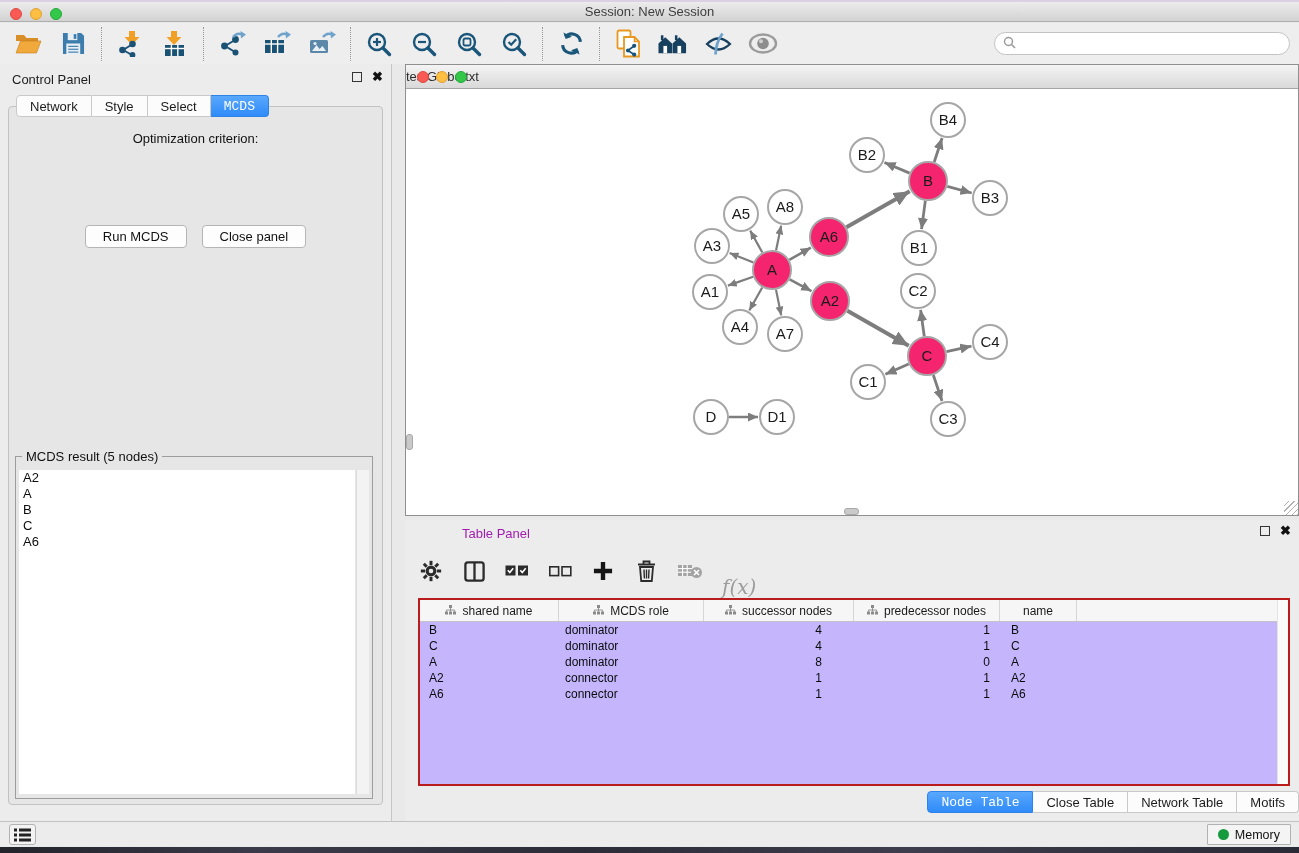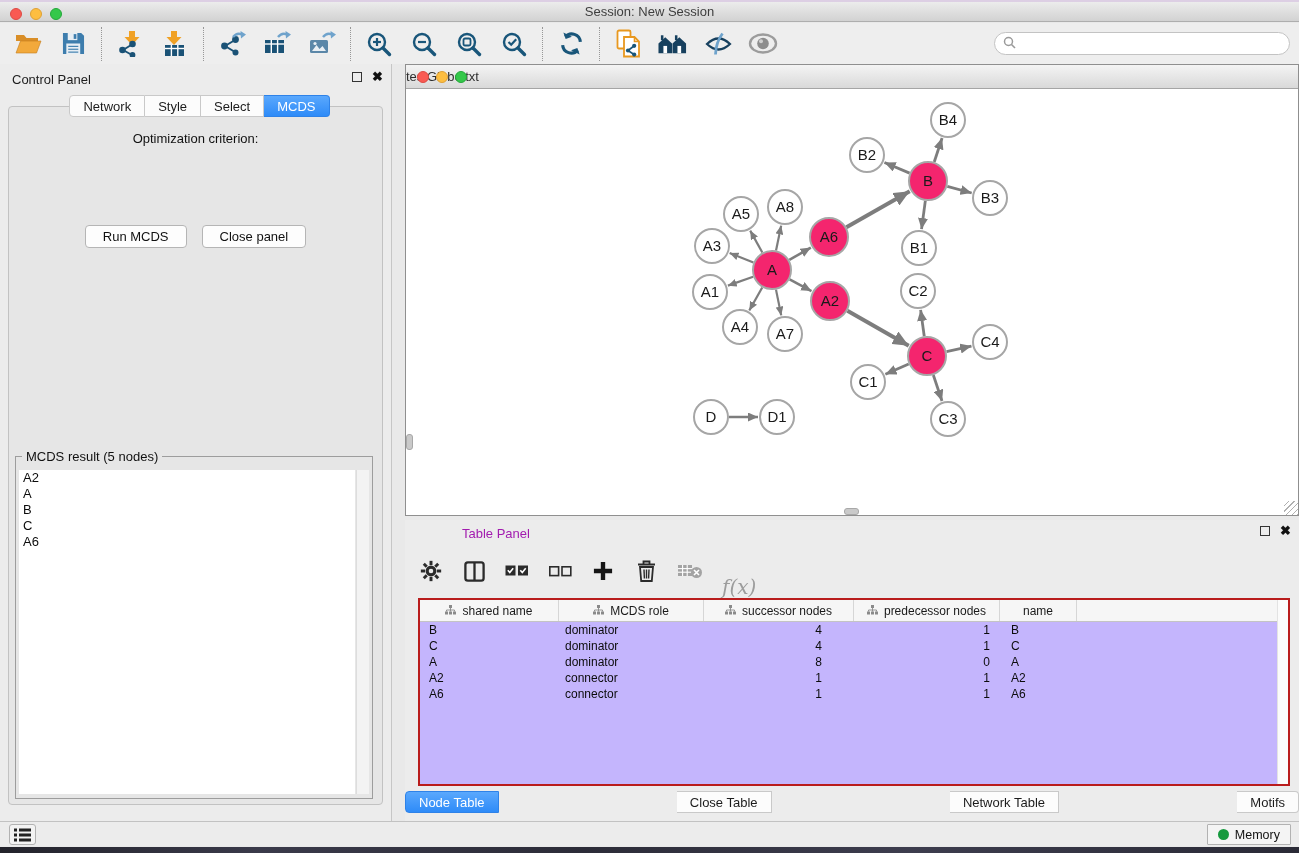--- a/index.html
+++ b/index.html
@@ -28,27 +28,27 @@
     background:#fff; border:1px solid #c3c3c3; border-radius:12px; display:flex; align-items:center; padding:0 8px; gap:5px;}
   .search-wrap input{ border:none; outline:none; flex:1; font-size:13px; font-family:inherit; background:transparent;}
 
   
   .control-panel{ position:absolute; left:0; top:64px; width:392px; height:757px;
     background:#ececec; border-right:1px solid #c6c6c6; }
   .cp-title{ position:absolute; left:12px; top:8px; font-size:13px; color:#1d1d1d; }
   .panel-icons{ position:absolute; right:8px; top:8px; display:flex; gap:10px; align-items:center;}
   .float-icon{ width:10px; height:10px; border:1.6px solid #333; }
   .close-x{ font-size:13px; font-weight:bold; color:#111; line-height:10px; }
-  .cp-tabs{ position:absolute; left:16px; right:8px; top:31px; display:flex; justify-content:center; z-index:2; }
+  .cp-tabs{ position:absolute; left:16px; right:8px; top:31px; display:flex; z-index:2; }
   .seg{ display:flex; }
   .seg .tab{ background:#fcfcfc; border:1px solid #c9c9c9; border-left:none; height:22px;
     line-height:21px; padding:0 13px; font-size:13px; color:#1c1c1c; cursor:default; }
   .seg .tab:first-child{ border-left:1px solid #c9c9c9; border-radius:4px 0 0 4px; }
   .seg .tab:last-child{ border-radius:0 4px 4px 0; }
-  .seg .tab.active{ background:linear-gradient(#5aa8fd,#2e8bf8); border-color:#2e82e8; color:#fff; }
+  .seg .tab.active{ background:linear-gradient(#5aa8fd,#2e8bf8); border-color:#2e82e8; color:#fff;font-family:Liberation Mono, monospace; }
   .cp-body{ position:absolute; left:8px; right:8px; top:42px; bottom:16px;
     background:#e6e6e6; border:1px solid #c2c2c2; border-radius:4px; }
   .opt-label{ position:absolute; left:0; right:0; top:24px; text-align:center; font-size:13px; color:#111; }
   .criterion{ position:absolute; left:34px; width:314px; top:48px; height:23px; background:#fff;
     border:1px solid #ababab; border-radius:4px; display:flex; align-items:center; font-size:13px; }
   .criterion .val{ flex:1; padding-left:8px; color:#111; white-space:nowrap; overflow:hidden;}
   .spinner{ width:19px; height:21px; margin-right:1px; border-radius:3px;
     background:linear-gradient(#6cb1fd,#2e8bf8); display:flex; flex-direction:column;
     align-items:center; justify-content:center; gap:2px; }
   .spinner i{ width:0; height:0; border-left:4px solid transparent; border-right:4px solid transparent; }
@@ -92,21 +92,21 @@
     color:#1a1a1a; border-right:1px solid #d6d6d6; overflow:hidden; }
   .t-head .th:last-child{ border-right:none; }
   .t-row{ display:grid; grid-template-columns:139px 145px 150px 146px 77px 1fr; height:16px; }
   .t-row .td{ font-size:12px; color:#0c0c0c; line-height:16px; white-space:nowrap; overflow:hidden; }
   .td.c0{ padding-left:9px; }
   .td.c1{ padding-left:6px; }
   .td.c2{ text-align:right; padding-right:32px; }
   .td.c3{ text-align:right; padding-right:10px; }
   .td.c4{ padding-left:11px; }
   .tp-scroll{ position:absolute; right:0; top:0; bottom:0; width:11px; background:#fbfbfb; border-left:1px solid #e3e3e3;}
-  .tp-tabs{ position:absolute; left:0; right:0; bottom:8px; display:flex; justify-content:space-between; }
+  .tp-tabs{ position:absolute; left:0; right:0; bottom:8px; display:flex; justify-content:flex-end; }
 
   
   .statusbar{ position:absolute; left:0; top:821px; width:100%; height:25px; background:#ececec;
     border-top:1px solid #c2c2c2; }
   .sb-left-btn{ position:absolute; left:9px; top:2px; width:27px; height:21px; background:#f3f3f3;
     border:1px solid #b2b2b2; border-radius:3px; display:flex; align-items:center; justify-content:center;}
   .memory-btn{ position:absolute; right:8px; top:2px; height:21px; padding:0 10px; background:#f4f4f4;
     border:1px solid #b2b2b2; border-radius:1px; display:flex; align-items:center; gap:6px; font-size:12.5px; color:#111;}
   .mem-dot{ width:11px; height:11px; border-radius:50%; background:#169a3e; }
   .desktop-strip{ position:absolute; left:0; top:847px; width:100%; height:6px;

